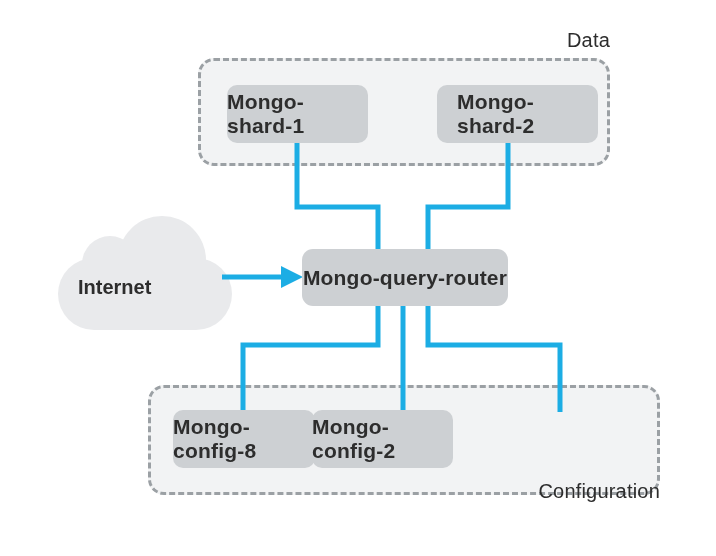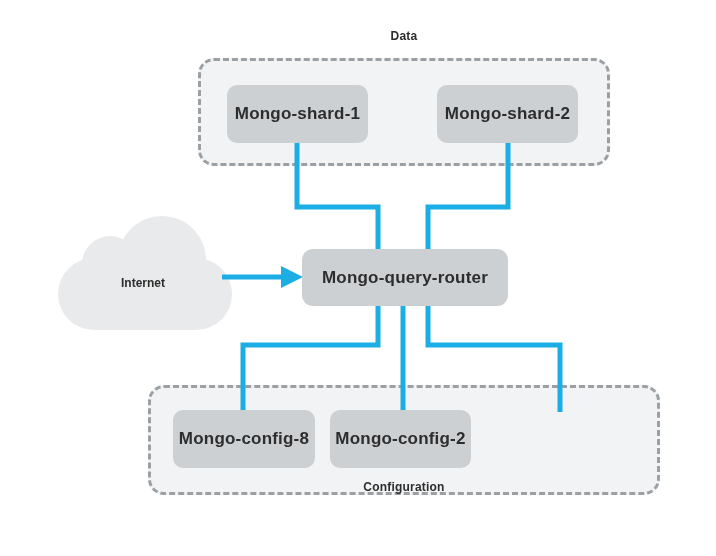--- a/index.html
+++ b/index.html
@@ -30,43 +30,43 @@
   .group-box.config{left:148px;top:385px;width:512px;height:110px;}
   svg.overlay{
     position:absolute;left:0;top:0;width:716px;height:556px;
     z-index:2;
   }
   .node{
     position:absolute;
     background:var(--node-fill);
     border-radius:10px;
     display:flex;align-items:center;justify-content:center;
-    font-size:17px;font-weight:600;color:var(--text);
+    font-size:21px;font-weight:600;color:var(--text);
     letter-spacing:.2px;
     z-index:3;
   }
   .node.shard1{left:227px;top:85px;width:141px;height:58px;}
-  .node.shard2{left:437px;top:85px;width:141px;height:58px;}
+  .node.shard2{left:437px;top:85px;width:141px;height:58px;padding-left:20px;}
   .node.router{left:302px;top:249px;width:206px;height:57px;border-radius:11px;}
   .node.config1{left:173px;top:410px;width:142px;height:58px;}
-  .node.config2{left:330px;top:410px;width:141px;height:58px;}
+  .node.config2{left:312px;top:410px;width:141px;height:58px;}
   .node.config3{left:489px;top:410px;width:144px;height:58px;}
   .group-label{
     position:absolute;
-    font-size:12px;font-weight:700;color:var(--text);
-    text-align:center;letter-spacing:.2px;
+    font-size:20px;font-weight:400;color:var(--text);
+    text-align:right;letter-spacing:.2px;
     z-index:3;
   }
   .group-label.data{left:198px;top:29px;width:412px;}
   .group-label.config{left:148px;top:480px;width:512px;}
   .cloud-label{
     position:absolute;
     left:78px;top:276px;width:130px;
-    text-align:center;
-    font-size:12px;font-weight:700;color:var(--text);
+    text-align:left;
+    font-size:20px;font-weight:700;color:var(--text);
     z-index:3;
   }
 </style>
 </head>
 <body>
 
 <div class="canvas">
 
   <div class="group-box data"></div>
   <div class="group-box config"></div>

